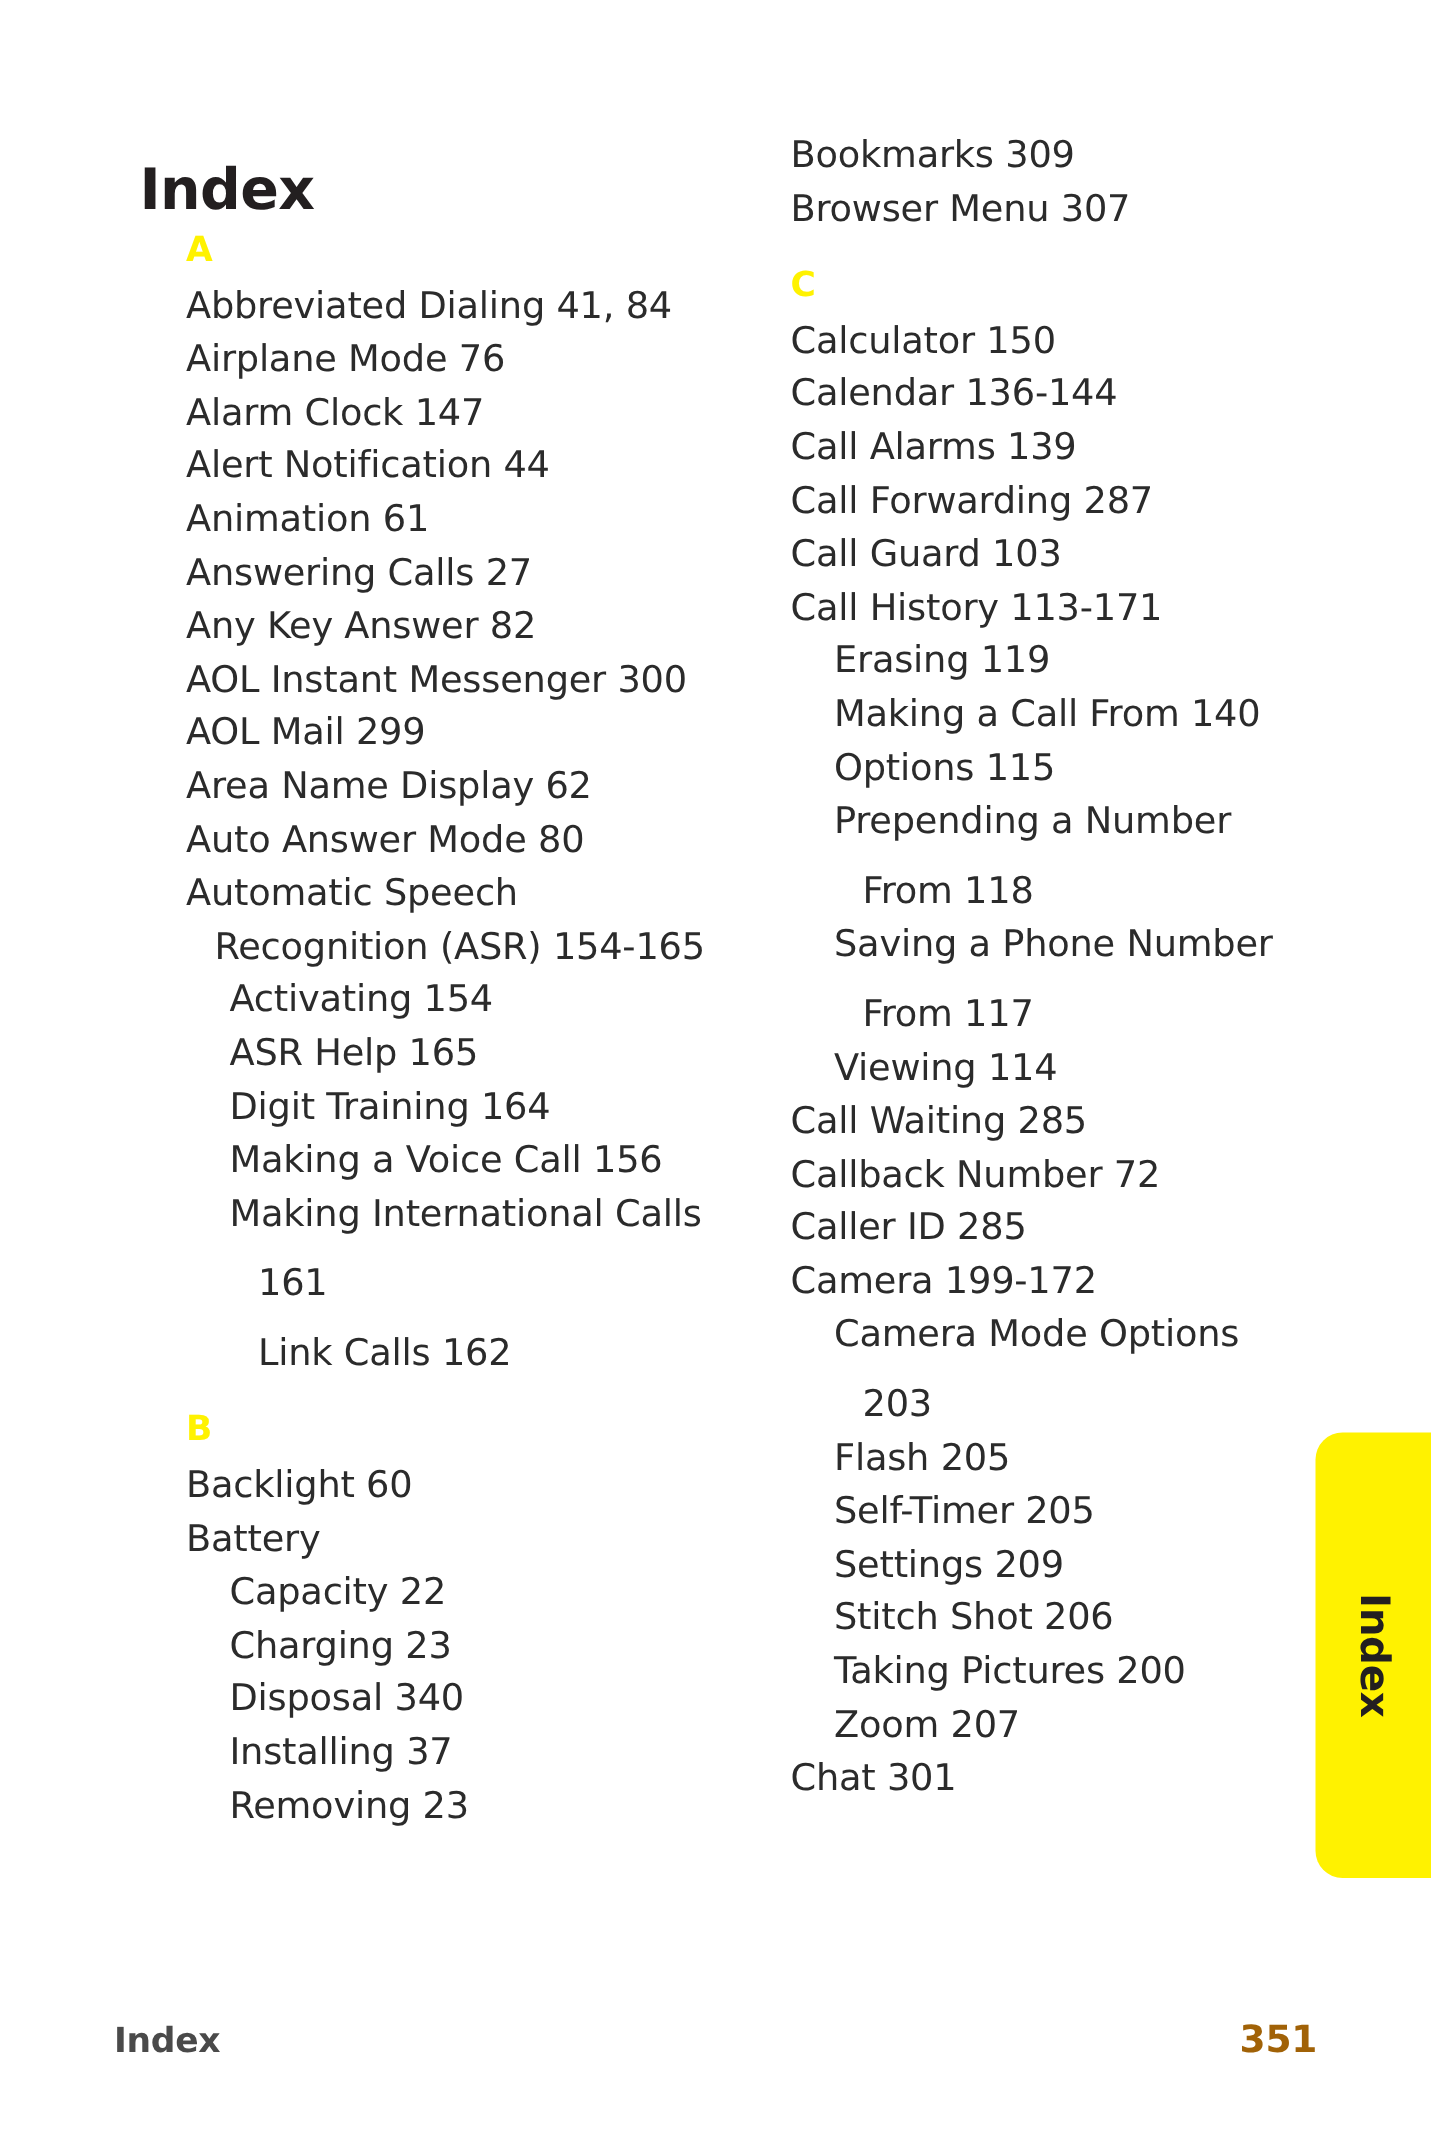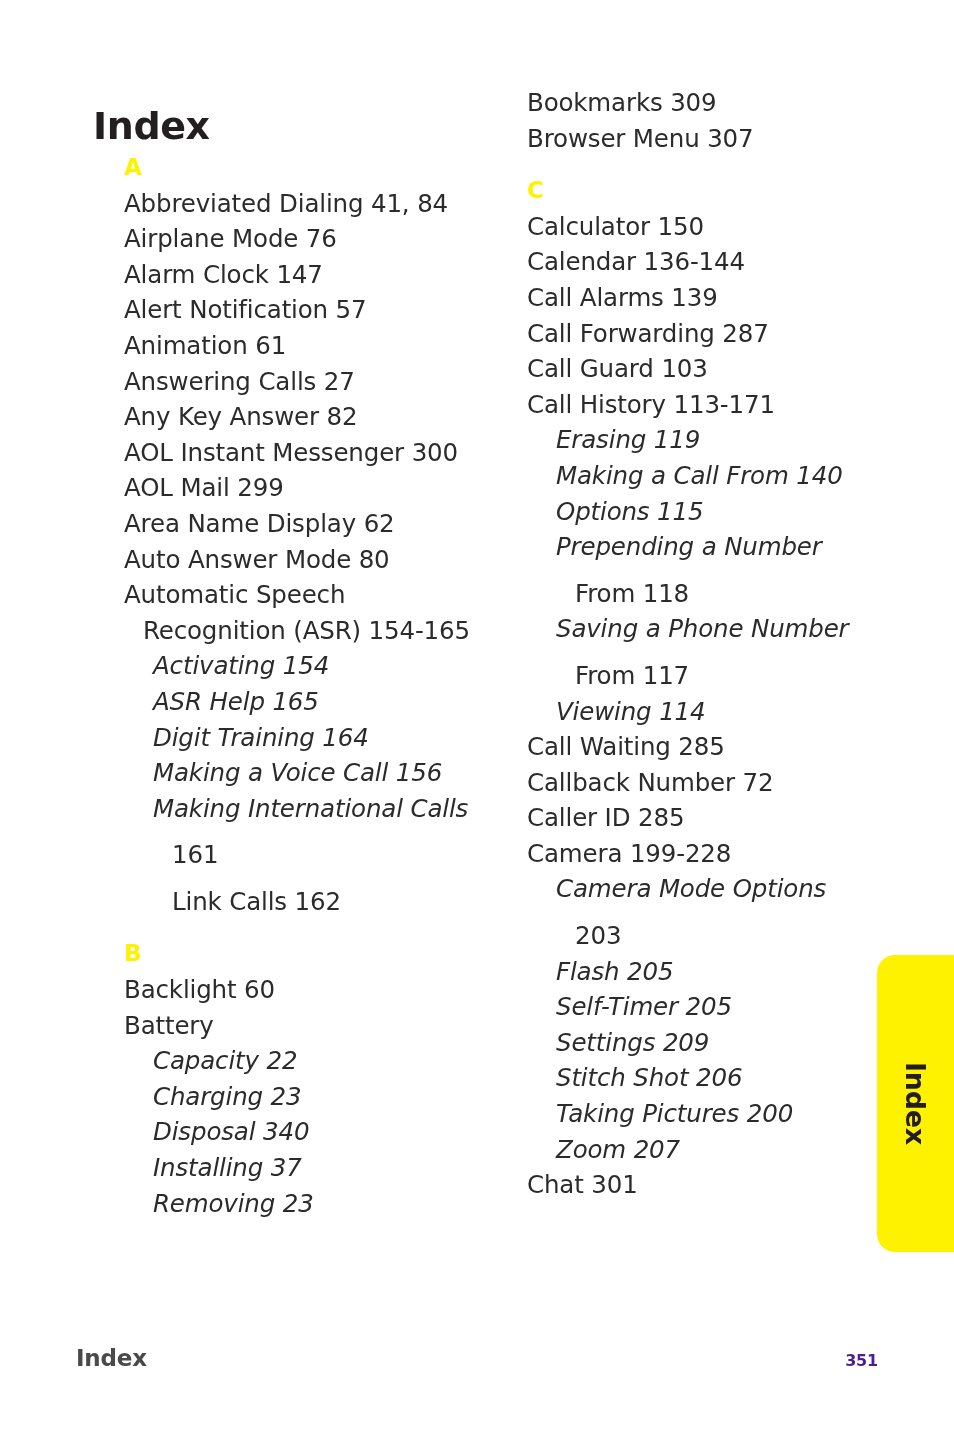--- a/index.html
+++ b/index.html
@@ -55,21 +55,21 @@
   .letter {
     color: #fff200;
     font-weight: 700;
     font-size: 23px;
     line-height: 35.6px;
     letter-spacing: 0;
   }
 
   .entry { white-space: pre-wrap; }
   .lvl0 { padding-left: 0; }
-  .lvl1 { padding-left: 29px; font-style: italic; }
+  .lvl1 { padding-left: 29px; }
   .cont0 { padding-left: 19px; }
   .cont1 { padding-left: 48px; margin-top: 11px; }
 
   .gap { height: 17px; }
 
   
   .side-tab {
     position: absolute;
     left: 877px;
     top: 955px;
@@ -104,36 +104,36 @@
     right: 76px;
     top: 1345px;
     display: flex;
     align-items: baseline;
     justify-content: space-between;
     font-size: 23px;
     font-weight: 700;
     color: #4a4a4a;
     letter-spacing: -0.2px;
   }
-  .footer-page { color: #4c1d95; font-size: 16px; }
+  .footer-page { color: #a16207; font-size: 25px; }
 </style>
 </head>
 <body>
 
 <div class="page">
 
   <h1 class="page-title">Index</h1>
 
   <div class="columns">
     <div class="col col-left">
         <div class="letter">A</div>
         <div class="entry lvl0">Abbreviated Dialing 41, 84</div>
         <div class="entry lvl0">Airplane Mode 76</div>
         <div class="entry lvl0">Alarm Clock 147</div>
-        <div class="entry lvl0">Alert Notification 57</div>
+        <div class="entry lvl0">Alert Notification 44</div>
         <div class="entry lvl0">Animation 61</div>
         <div class="entry lvl0">Answering Calls 27</div>
         <div class="entry lvl0">Any Key Answer 82</div>
         <div class="entry lvl0">AOL Instant Messenger 300</div>
         <div class="entry lvl0">AOL Mail 299</div>
         <div class="entry lvl0">Area Name Display 62</div>
         <div class="entry lvl0">Auto Answer Mode 80</div>
         <div class="entry lvl0">Automatic Speech</div>
         <div class="entry cont0">Recognition (ASR) 154-165</div>
         <div class="entry lvl1">Activating 154</div>
@@ -168,21 +168,21 @@
         <div class="entry lvl1">Making a Call From 140</div>
         <div class="entry lvl1">Options 115</div>
         <div class="entry lvl1">Prepending a Number</div>
         <div class="entry cont1">From 118</div>
         <div class="entry lvl1">Saving a Phone Number</div>
         <div class="entry cont1">From 117</div>
         <div class="entry lvl1">Viewing 114</div>
         <div class="entry lvl0">Call Waiting 285</div>
         <div class="entry lvl0">Callback Number 72</div>
         <div class="entry lvl0">Caller ID 285</div>
-        <div class="entry lvl0">Camera 199-228</div>
+        <div class="entry lvl0">Camera 199-172</div>
         <div class="entry lvl1">Camera Mode Options</div>
         <div class="entry cont1">203</div>
         <div class="entry lvl1">Flash 205</div>
         <div class="entry lvl1">Self-Timer 205</div>
         <div class="entry lvl1">Settings 209</div>
         <div class="entry lvl1">Stitch Shot 206</div>
         <div class="entry lvl1">Taking Pictures 200</div>
         <div class="entry lvl1">Zoom 207</div>
         <div class="entry lvl0">Chat 301</div>
       </div>

